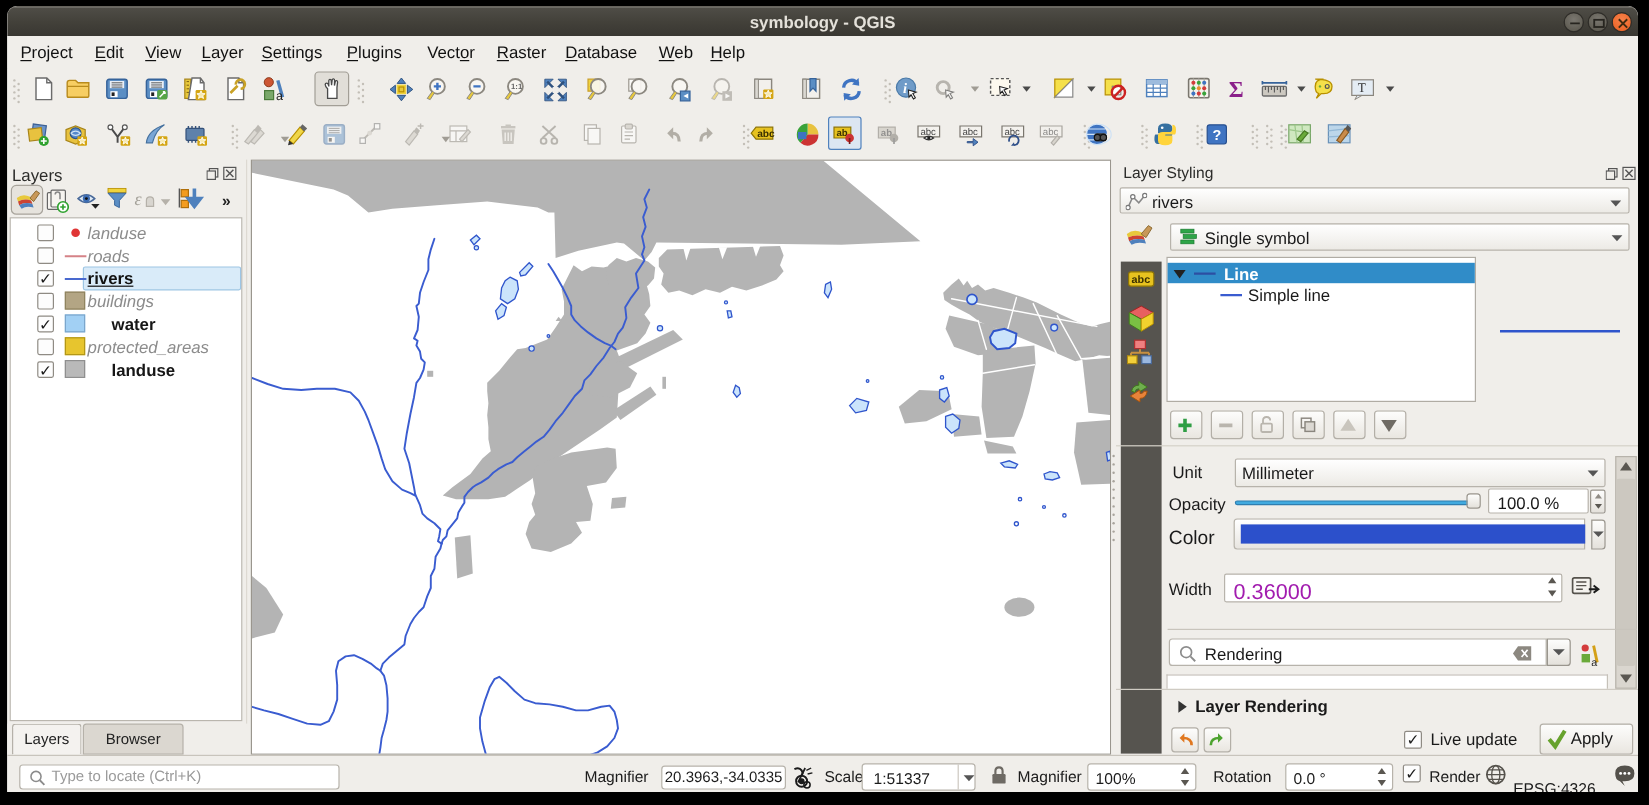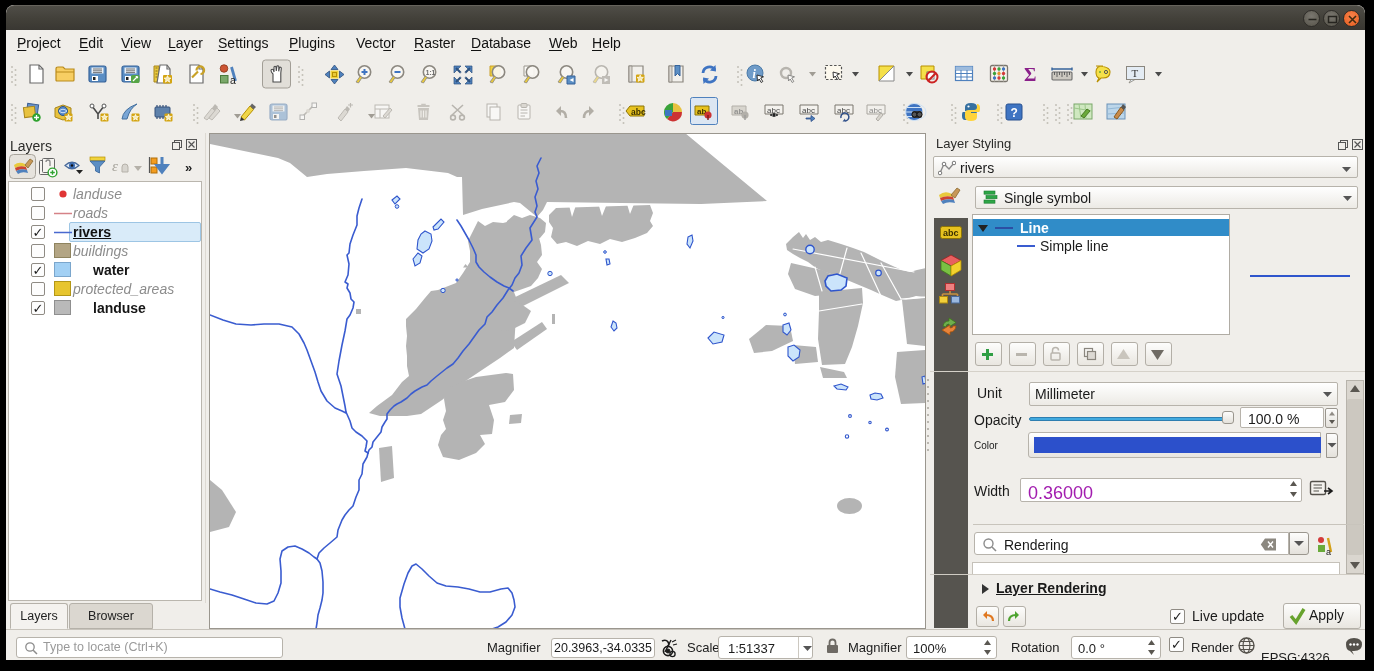--- a/index.html
+++ b/index.html
@@ -37,20 +37,21 @@
 
 #status { position:absolute; left:0; top:624px; width:1359px; height:31px; background:#f0eeea; border-top:1px solid #c8c4bc; }
 .sbox { position:absolute; background:#fff; border:1px solid #b7b3ab; border-radius:3px; font-size:12.5px; color:#1c1c1c; }
 .slabel { position:absolute; font-size:13px; color:#1c1c1c; }
 </style>
 </head>
 <body>
 <div id="desk">
 <div id="win">
   <div id="titlebar">
+    <div id="title">symbology - QGIS</div>
     <div class="wbtn" id="btnmin" style="left:1297px;">
           <svg width="17" height="17">
             <line x1="4.5" y1="8.5" x2="12.5" y2="8.5" stroke="#26241f" stroke-width="1.6"></line>
           </svg>
         </div>
     <div class="wbtn" id="btnmax" style="left:1317px;">
           <svg width="17" height="17">
             <rect x="4.5" y="5.5" width="8" height="6" fill="none" stroke="#26241f" stroke-width="1.5"></rect>
           </svg>
         </div>
@@ -896,21 +897,21 @@
 <div style="position:absolute;left:44px;top:279px;font-size:14px;color:#1a1a1a;">Opacity</div>
 <div style="position:absolute;left:99px;top:284px;width:196px;height:4px;background:#41aadf;border:1px solid #2e7eb0;border-radius:2px;"></div>
 <div style="position:absolute;left:292px;top:278px;width:12px;height:13px;background:linear-gradient(#fdfdfc,#e4e1db);border:1px solid #9a968e;border-radius:3px;"></div>
 <div style="position:absolute;left:310px;top:274px;width:84px;height:21px;background:#fff;border:1px solid #b7b3ab;border-radius:2px;"></div>
         <div style="position:absolute;left:395px;top:275px;width:13px;height:20px;background:linear-gradient(#fdfdfc,#e4e1db);border:1px solid #9a968e;border-radius:2px;"></div>
 <div style="position:absolute;left:318px;top:278px;font-size:14px;color:#1a1a1a;">100.0 %</div>
 <svg style="position:absolute;left:396px;top:276px;" width="12" height="19">
           <path d="M6 2.5 L9 6.5 L3 6.5 Z" fill="#908c85"></path>
           <path d="M3 11 L9 11 L6 15 Z" fill="#5a5751"></path>
         </svg>
-<div style="position:absolute;left:44px;top:307px;font-size:10px;color:#1a1a1a;">Color</div>
+<div style="position:absolute;left:44px;top:307px;font-size:16px;color:#1a1a1a;">Color</div>
 <div style="position:absolute;left:98px;top:299px;width:293px;height:26px;background:linear-gradient(#fff,#e8e5e0);border:1px solid #b7b3ab;border-radius:3px 0 0 3px;"></div>
         <div style="position:absolute;left:104px;top:304px;width:287px;height:16px;background:#2c50cb;"></div>
 <div style="position:absolute;left:396px;top:300px;width:12px;height:25px;background:linear-gradient(#fdfdfc,#e4e1db);border:1px solid #9a968e;border-radius:0 3px 3px 0;"></div>
 <svg style="position:absolute;left:396px;top:309px;" width="12" height="8">
           <path d="M1.5 1 L6 5.5 L10.5 1 Z" fill="#555"></path>
         </svg>
 <div style="position:absolute;left:44px;top:350px;font-size:14px;color:#1a1a1a;">Width</div>
 <div style="position:absolute;left:90px;top:345px;width:282px;height:24px;background:#fff;border:1px solid #b7b3ab;border-radius:2px;"></div>
 <div style="position:absolute;left:98px;top:350px;font-size:18px;color:#a21caf;">0.36000</div>
 <svg style="position:absolute;left:357px;top:345px;" width="13" height="22">
@@ -941,21 +942,21 @@
           <circle cx="5" cy="4" r="3" fill="#d33b3b"></circle>
           <rect x="2" y="9" width="7" height="7" fill="#6aaa3a"></rect>
           <path d="M12 2 L15 16" stroke="#d4a017" stroke-width="2.4"></path>
           <text x="10" y="19" font-size="9" fill="#222">a</text>
         </svg>
 <div style="position:absolute;left:42px;top:429px;width:368px;height:12px;background:#fff;border:1px solid #c5c1b9;border-bottom:none;"></div>
 <div style="position:absolute;left:0px;top:441px;width:435px;height:1px;background:#cfcbc3;"></div>
 <svg style="position:absolute;left:50px;top:450px;" width="10" height="12">
           <path d="M2 1 L9 6 L2 11 Z" fill="#333"></path>
         </svg>
-<div style="position:absolute;left:66px;top:447px;font-size:14px;font-weight:bold;color:#1a1a1a;text-decoration:underline;">Layer Rendering</div>
+<div style="position:absolute;left:66px;top:447px;font-size:14px;font-weight:bold;color:#1a1a1a;">Layer Rendering</div>
 <div style="position:absolute;left:46px;top:473px;width:23px;height:21px;background:linear-gradient(#fdfdfc,#e9e6e0);border:1px solid #b3afa7;border-radius:3px;"></div>
 <div style="position:absolute;left:73px;top:473px;width:23px;height:21px;background:linear-gradient(#fdfdfc,#e9e6e0);border:1px solid #b3afa7;border-radius:3px;"></div>
 <svg style="position:absolute;left:46px;top:473px;" width="23" height="21">
           <path d="M7 9 L11 5 L11 13 Z" fill="#e07820"></path>
           <path d="M10 9 Q17 9 17 15" fill="none" stroke="#e07820" stroke-width="2.2"></path>
         </svg>
 <svg style="position:absolute;left:73px;top:473px;" width="23" height="21">
           <path d="M16 9 L12 5 L12 13 Z" fill="#4da32f"></path>
           <path d="M13 9 Q6 9 6 15" fill="none" stroke="#4da32f" stroke-width="2.2"></path>
         </svg>

